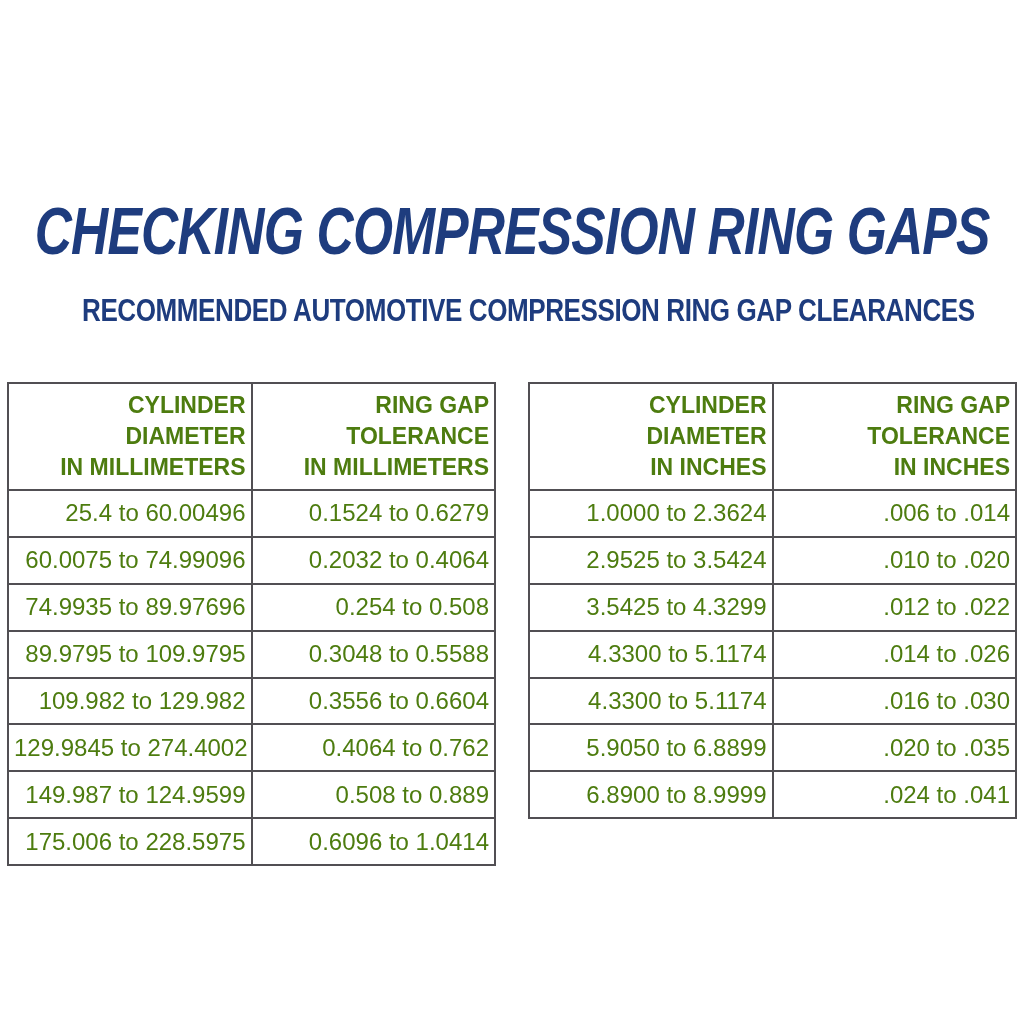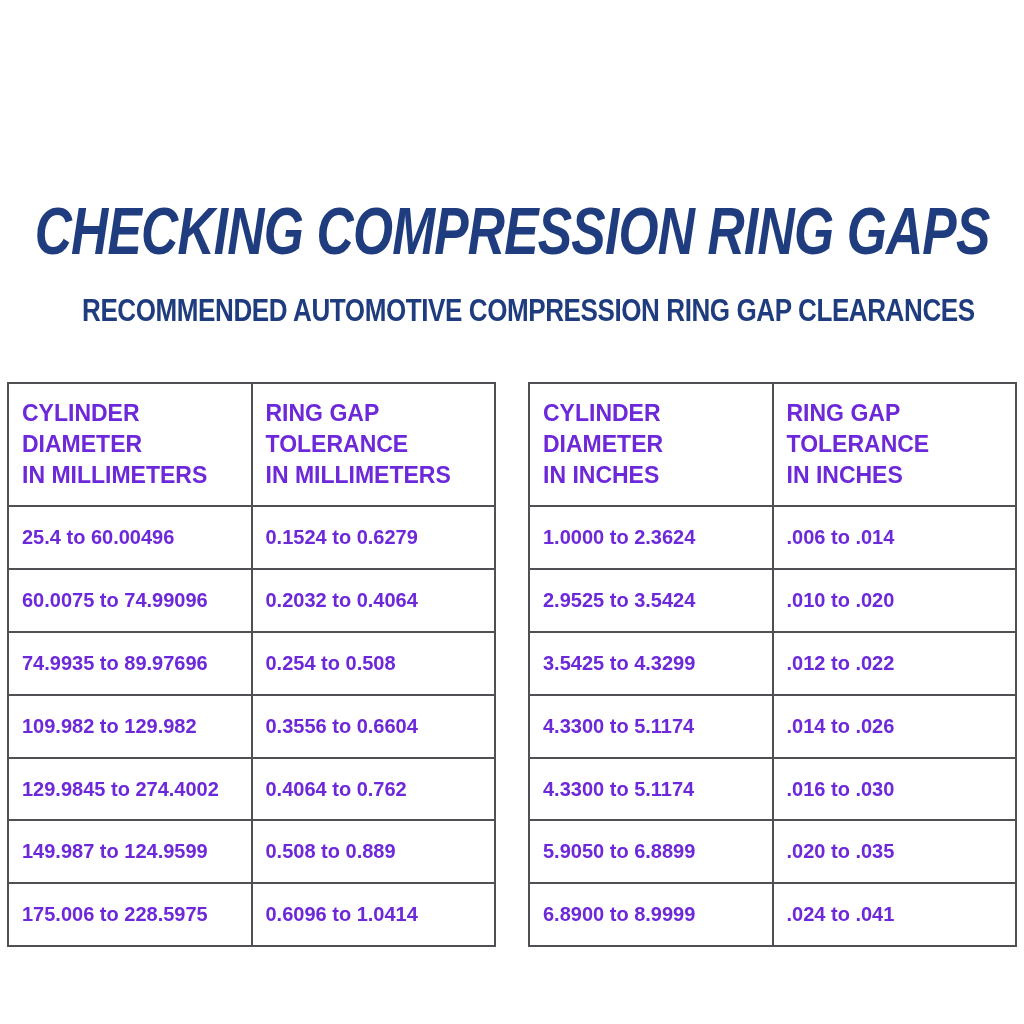--- a/index.html
+++ b/index.html
@@ -59,36 +59,36 @@
     top: 382px;
     width: 489px;
     border-collapse: collapse;
     table-layout: fixed;
     background: #ffffff;
   }
   .tbl-metric { left: 7px; }
   .tbl-inch   { left: 528px; }
   .tbl th, .tbl td {
     border: 2px solid #514f53;
-    padding: 13px;
-    text-align: left;
+    padding: 5px;
+    text-align: right;
     vertical-align: middle;
-    color: #6d28d9;
+    color: #4d7c0f;
     overflow: hidden;
   }
   .tbl th {
     height: 95px;
     font-size: 23px;
     font-weight: bold;
     line-height: 31px;
   }
   .tbl td {
     height: 34.9px;
-    font-size: 20px;
-    font-weight: bold;
+    font-size: 24px;
+    font-weight: normal;
     white-space: nowrap;
   }
   .hdr-line { display: block; }
 </style>
 </head>
 <body>
 
 <div class="page">
 
   <div class="title-wrap">
@@ -121,20 +121,24 @@
       </tr>
       <tr>
         <td>60.0075 to 74.99096</td>
         <td>0.2032 to 0.4064</td>
       </tr>
       <tr>
         <td>74.9935 to 89.97696</td>
         <td>0.254 to 0.508</td>
       </tr>
       <tr>
+        <td>89.9795 to 109.9795</td>
+        <td>0.3048 to 0.5588</td>
+      </tr>
+      <tr>
         <td>109.982 to 129.982</td>
         <td>0.3556 to 0.6604</td>
       </tr>
       <tr>
         <td>129.9845 to 274.4002</td>
         <td>0.4064 to 0.762</td>
       </tr>
       <tr>
         <td>149.987 to 124.9599</td>
         <td>0.508 to 0.889</td>

